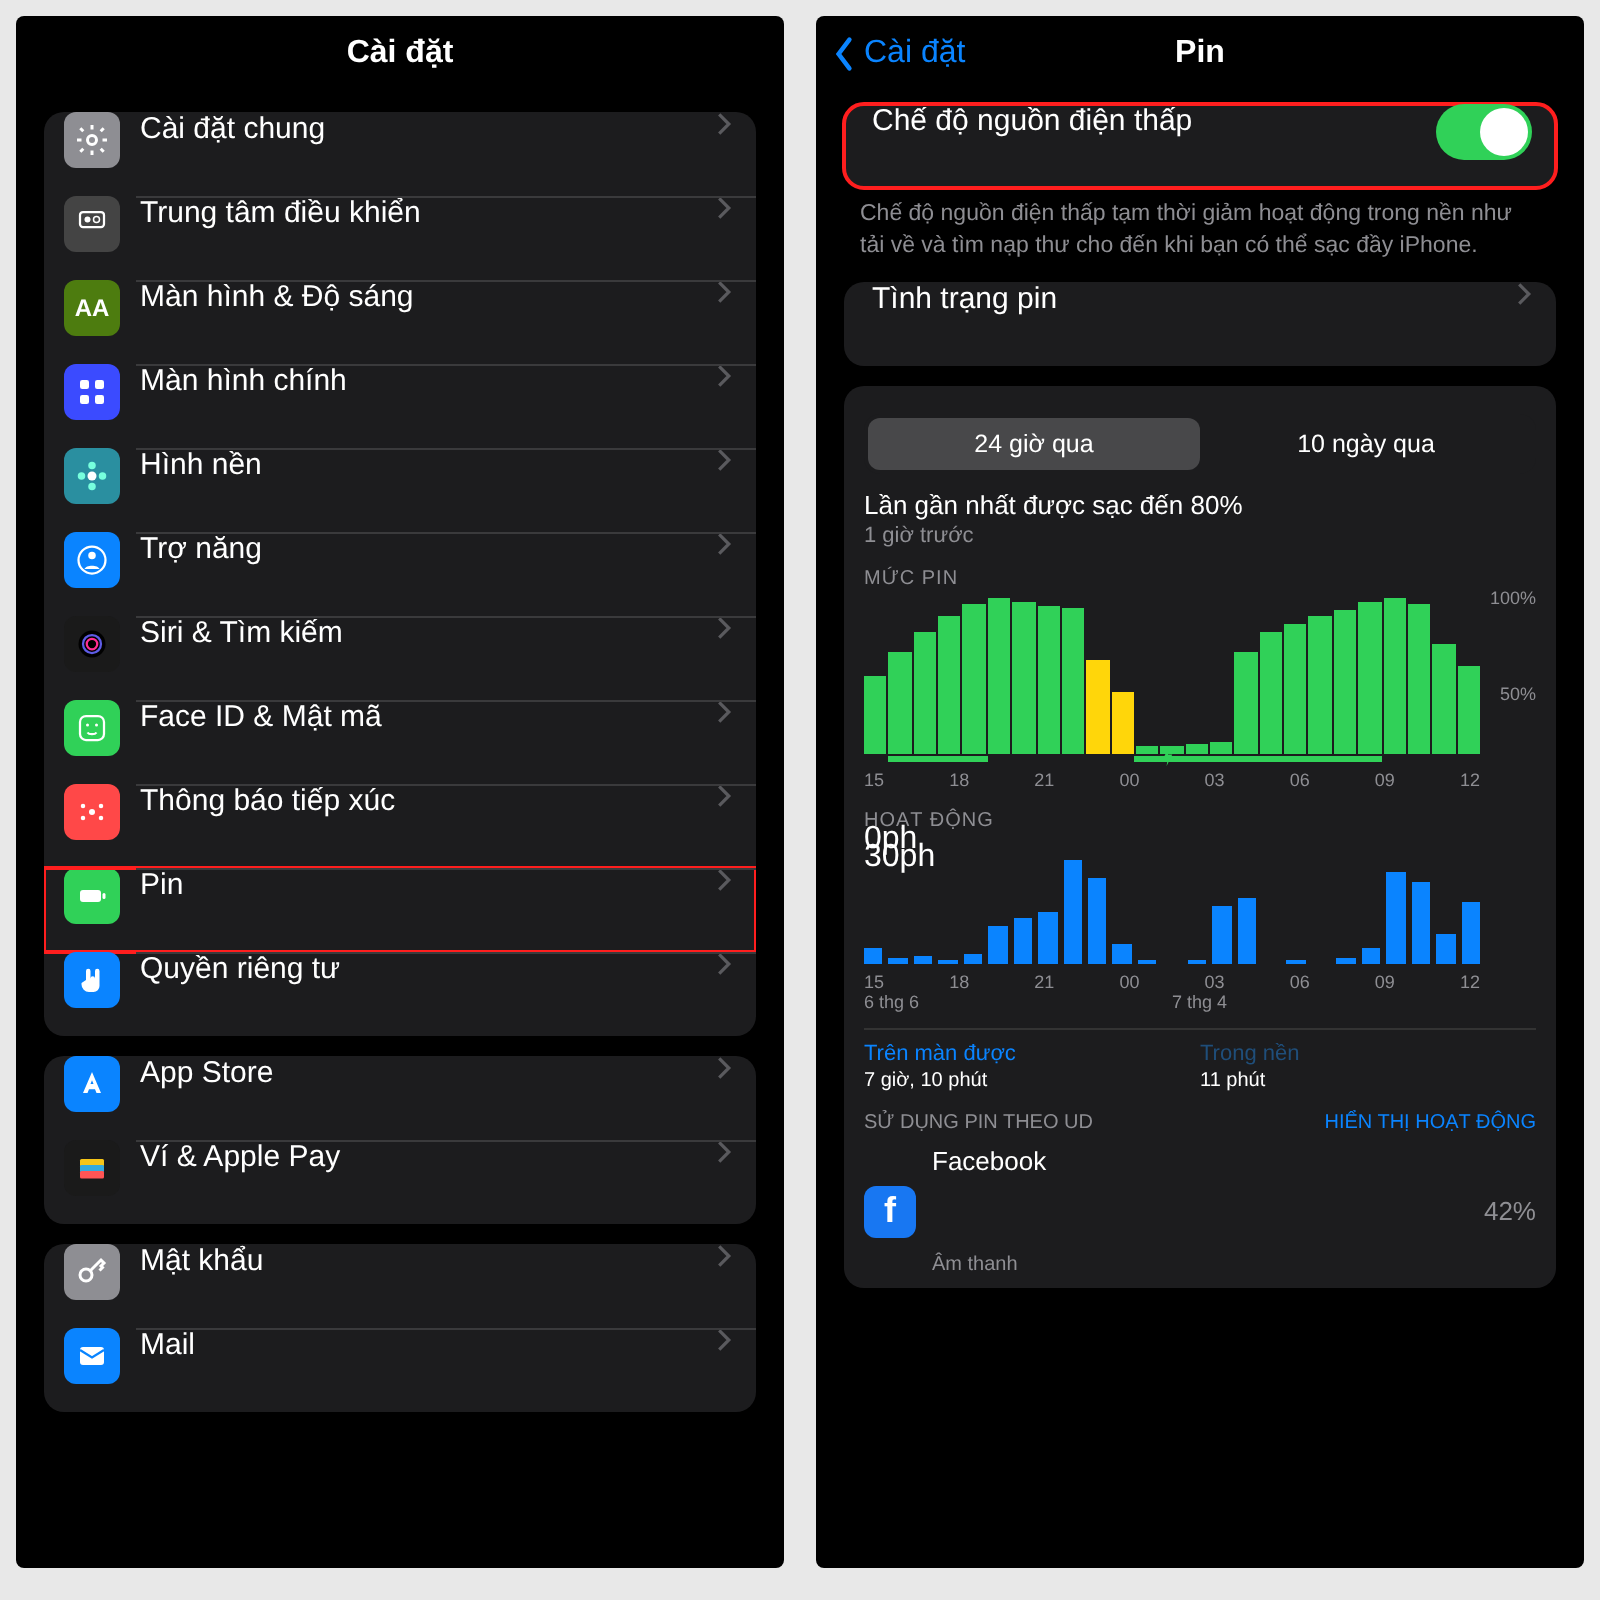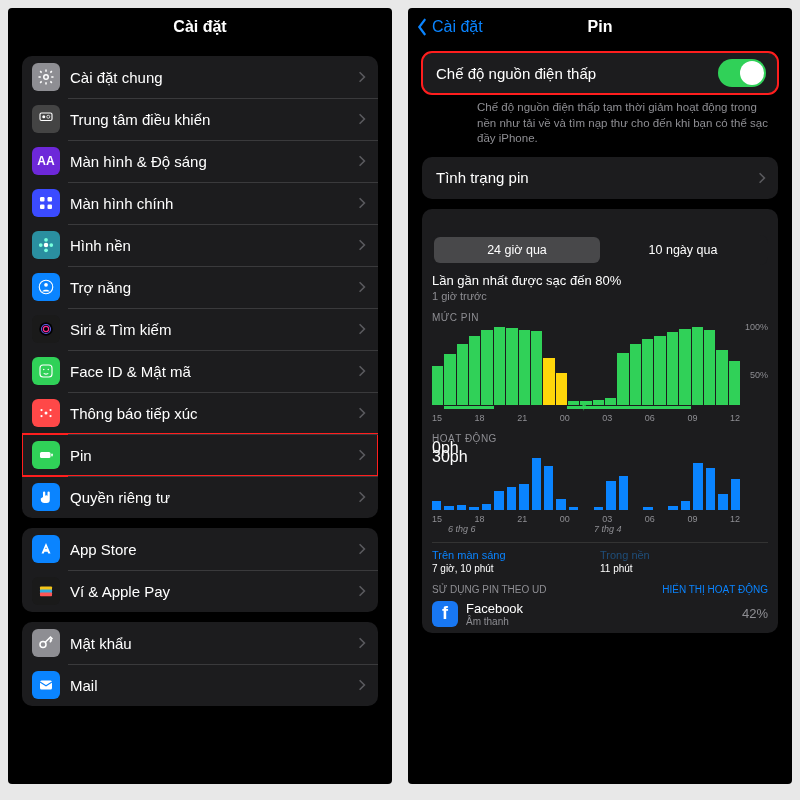--- a/index.html
+++ b/index.html
@@ -23,21 +23,21 @@
     position: relative;
   }
   .nav-title { font-size: 16px; font-weight: 600; }
   .nav-back {
     position: absolute; left: 8px; display: flex; align-items: center;
     color: #0a84ff; font-size: 16px; cursor: pointer;
   }
   .nav-back svg { width: 12px; height: 18px; margin-right: 4px; }
   .group { margin: 10px 14px 0 14px; background: #1c1c1e; border-radius: 10px; overflow: hidden; }
   .row {
-    display: flex; align-items: center; height: 42px;
+    display: flex; align-items: flex-start; height: 42px;
     padding: 0 12px 0 10px; position: relative;
   }
   .row + .row::before {
     content: ""; position: absolute; left: 46px; right: 0; top: 0; height: 0.5px;
     background: #3a3a3c;
   }
   .row .icon {
     width: 28px; height: 28px; border-radius: 6px; margin-right: 10px;
     display: flex; align-items: center; justify-content: center;
     flex-shrink: 0;
@@ -47,21 +47,21 @@
   .chev path { stroke: #5a5a5e; stroke-width: 2; fill: none; }
   .highlight-red { outline: 2px solid #ff1e1e; outline-offset: -1px; }
   .toggle {
     width: 48px; height: 28px; border-radius: 14px; background: #30d158;
     position: relative; flex-shrink:0;
   }
   .toggle::after {
     content:""; position:absolute; right:2px; top:2px; width:24px; height:24px;
     border-radius:50%; background:#fff;
   }
-  .desc { color:#8e8e93; font-size:11.5px; line-height:1.35; padding:6px 22px 0 22px;margin-left:47px; }
+  .desc { color:#8e8e93; font-size:11.5px; line-height:1.35; padding:6px 22px 0 22px; }
   .seg {
     margin: 10px 10px 0 10px; height: 30px; background:#1c1c1e;
     border-radius: 8px; display:flex; padding:2px;
   }
   .seg-item {
     flex:1; display:flex; align-items:center; justify-content:center;
     font-size:12.5px; color:#fff; border-radius:6px;
   }
   .seg-item.active { background:#48484a; }
   .card { margin:10px 14px 0 14px; background:#1c1c1e; border-radius:10px; padding:10px 10px 6px 10px; }
@@ -72,30 +72,30 @@
   .chart .ylab { position:absolute; right:0; font-size:9px; color:#8e8e93; transform:translateY(-50%); }
   .bars { position:absolute; left:0; right:28px; bottom:18px; top:0; display:flex; align-items:flex-end; gap:1px; }
   .bars .b { flex:1; background:#30d158; display:flex; flex-direction:column; justify-content:flex-end;}
   .xaxis { position:absolute; left:0; right:28px; bottom:0; display:flex; justify-content:space-between; font-size:9px; color:#8e8e93; }
   .charging { position:absolute; left:0; right:28px; bottom:14px; height:3px; display:flex; }
   .charging span { height:100%; }
   .chart2 { position:relative; height:86px; margin-top:4px; }
   .bars2 { position:absolute; left:0; right:28px; bottom:24px; top:0; display:flex; align-items:flex-end; gap:3px; }
   .bars2 .b2 { flex:1; background:#0a84ff; }
   .xaxis2 { position:absolute; left:0; right:28px; bottom:10px; display:flex; justify-content:space-between; font-size:9px; color:#8e8e93; }
-  .xaxis2b { position:absolute; left:16px; right:28px; bottom:0; display:flex; font-size:9px; color:#8e8e93;font-style:italic; }
+  .xaxis2b { position:absolute; left:0; right:28px; bottom:0; display:flex; font-size:9px; color:#8e8e93; }
   .cols { display:flex; margin-top:8px; border-top:1px solid #333; padding-top:6px; }
   .cols .c { flex:1; }
   .cols .cl { font-size:11px; color:#0a84ff; }
   .cols .cv { font-size:10px; color:#fff; margin-top:2px; }
   .usage-hdr { display:flex; justify-content:space-between; font-size:10px; color:#8e8e93; margin-top:10px; }
   .usage-row { display:flex; align-items:center; margin-top:6px; }
   .usage-row .ic { width:26px;height:26px;border-radius:6px;margin-right:8px; display:flex;align-items:center;justify-content:center;}
   .usage-row .nm { font-size:13px; color:#fff; }
-  .usage-row .sb { font-size:10px; color:#8e8e93; }
+  .usage-row .sb { font-size:10px; color:#8e8e93;margin-top:39px; }
   .usage-row .pc { margin-left:auto; font-size:13px; color:#8e8e93; }
 </style>
 </head>
 <body>
 
 <div class="phone">
   <div class="nav">
     <div class="nav-title">Cài đặt</div>
   </div>
   <div id="group1" class="group">
@@ -118,21 +118,21 @@
             <circle cx="9" cy="9" r="2" fill="#fff"></circle>
             <circle cx="15" cy="9" r="2" fill="none" stroke="#fff"></circle>
           </svg>
         </div>
         <span class="label">Trung tâm điều khiển</span>
         <svg class="chev" viewBox="0 0 10 14">
           <path d="M2 1 L8 7 L2 13"></path>
         </svg>
       </div>
       <div class="row">
-        <div class="icon" style="background:#6d28d9">
+        <div class="icon" style="background:#4d7c0f">
           <span style="color:#fff;font-weight:700;font-size:12px">AA</span>
         </div>
         <span class="label">Màn hình &amp; Độ sáng</span>
         <svg class="chev" viewBox="0 0 10 14">
           <path d="M2 1 L8 7 L2 13"></path>
         </svg>
       </div>
       <div class="row">
         <div class="icon" style="background:#3b4bff">
           <svg viewBox="0 0 24 24" style="width:18px;height:18px">
@@ -317,21 +317,21 @@
   <div class="group">
     <div class="row">
       <span class="label" style="margin-left:4px">Tình trạng pin</span>
       <svg class="chev" viewBox="0 0 10 14">
           <path d="M2 1 L8 7 L2 13"></path>
         </svg>
     </div>
   </div>
 
   <div class="card">
-    <div class="seg" style="margin:16px 0 8px 0">
+    <div class="seg" style="margin:4px 0 8px 0">
       <div class="seg-item active">24 giờ qua</div>
       <div class="seg-item">10 ngày qua</div>
     </div>
     <div class="hdr">Lần gần nhất được sạc đến 80%</div>
     <div class="sub">1 giờ trước</div>
 
     <div class="sect-label">MỨC PIN</div>
     <div class="chart">
       <div class="ylab" style="top:0">100%</div>
       <div class="ylab" style="top:50%">50%</div>
@@ -448,21 +448,21 @@
           <span>12</span>
         </div>
       <div class="xaxis2b" id="xax2b">
           <span style="flex: 1 1 0%;">6 thg 6</span>
           <span style="flex: 1 1 0%; text-align: left;">7 thg 4</span>
         </div>
     </div>
 
     <div class="cols">
       <div class="c">
-        <div class="cl" style="color:#0a84ff">Trên màn sáng</div>
+        <div class="cl" style="color:#0a84ff">Trên màn được</div>
         <div class="cv">7 giờ, 10 phút</div>
       </div>
       <div class="c">
         <div class="cl" style="color:#1f4e7a">Trong nền</div>
         <div class="cv">11 phút</div>
       </div>
     </div>
 
     <div class="usage-hdr">
       <span>SỬ DỤNG PIN THEO UD</span>

